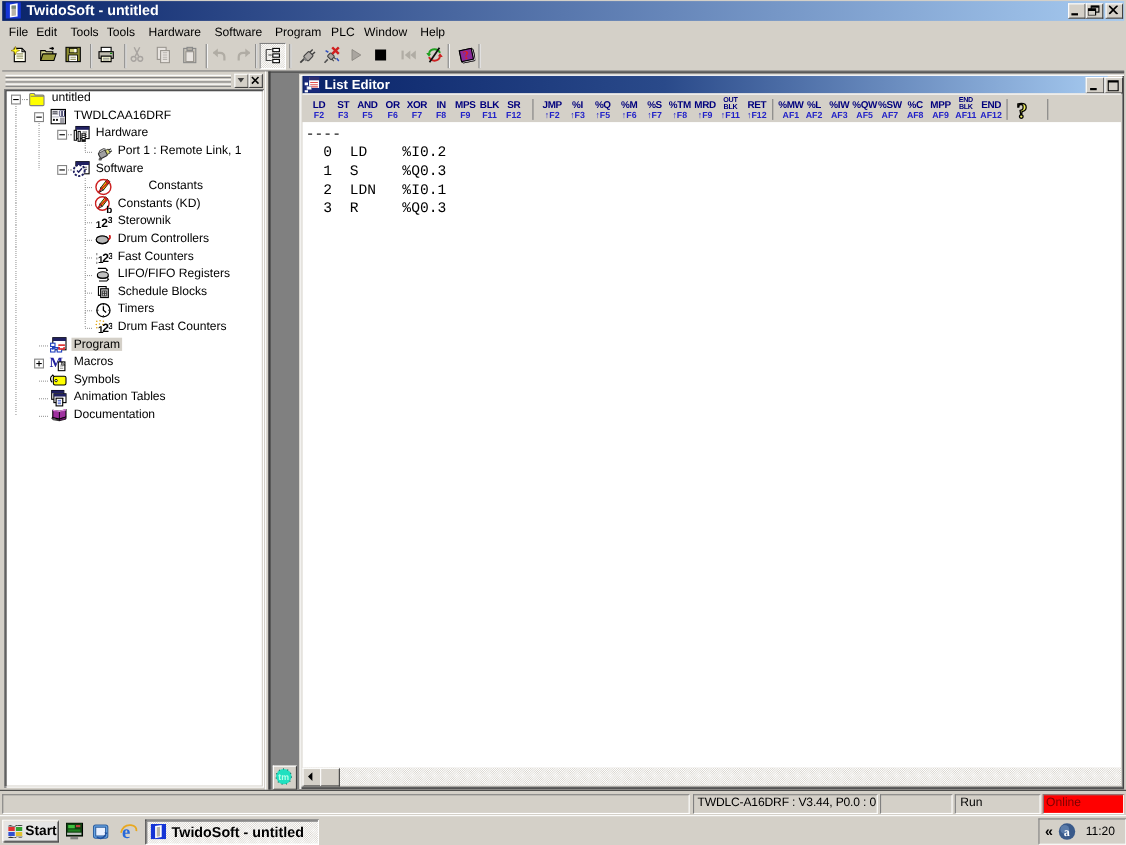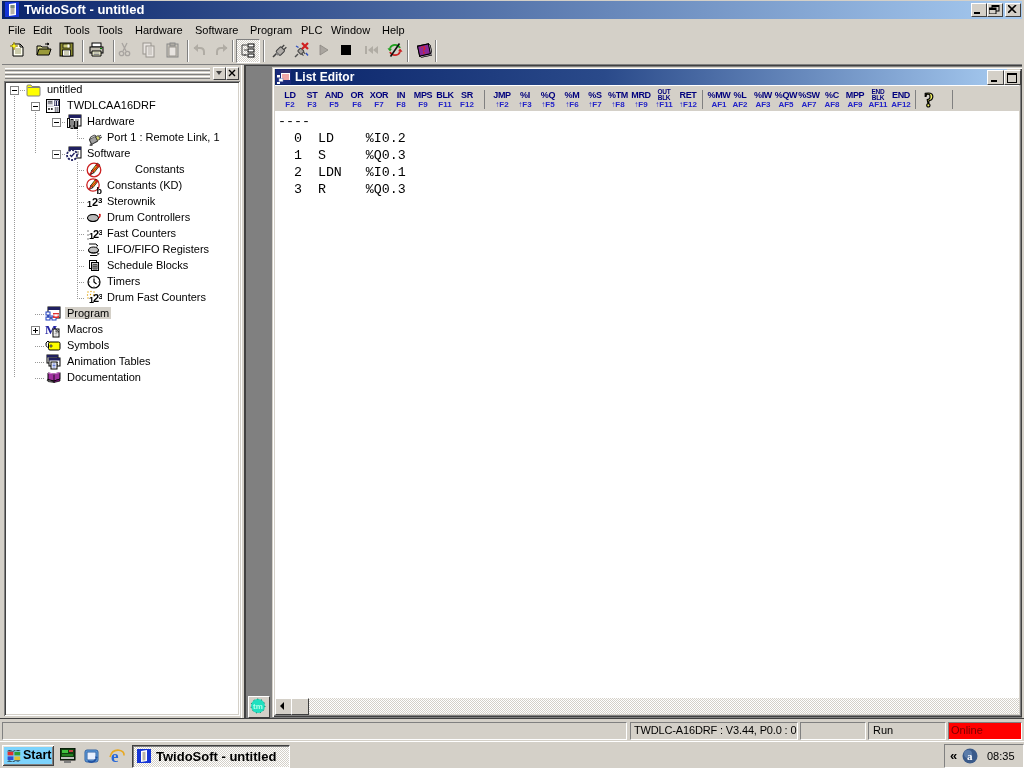--- a/index.html
+++ b/index.html
@@ -1,20 +1,20 @@
 <!DOCTYPE html>
 <html><head>
 <meta charset="utf-8">
 <style>
 html,body{margin:0;padding:0;}
 body{width:1024px;height:768px;overflow:hidden;background:#d4d0c8;font-family:"Liberation Sans",sans-serif;font-size:13px;color:#000;}
 #scr{position:absolute;top:0;left:0;width:1024px;height:768px;}
 .abs{position:absolute;}
 .raised{border-top:1px solid #fff;border-left:1px solid #fff;border-right:1px solid #404040;border-bottom:1px solid #404040;background:#d4d0c8;}
-.raised2{box-shadow:inset 1px 1px 0 #fff, inset -1px -1px 0 #404040, inset 2px 2px 0 #e8e4dc, inset -2px -2px 0 #808080;background:#7dd3fc;}
+.raised2{box-shadow:inset 1px 1px 0 #fff, inset -1px -1px 0 #404040, inset 2px 2px 0 #e8e4dc, inset -2px -2px 0 #808080;background:#e5e5e5;}
 .checker{background-color:#fff;background-image:linear-gradient(45deg,#d4d0c8 25%,transparent 25%,transparent 75%,#d4d0c8 75%),linear-gradient(45deg,#d4d0c8 25%,transparent 25%,transparent 75%,#d4d0c8 75%);background-size:2px 2px;background-position:0 0,1px 1px;}
 .vdot{background-image:repeating-linear-gradient(to bottom,#999 0 1px,transparent 1px 2px);width:1px;}
 .hdot{background-image:repeating-linear-gradient(to right,#999 0 1px,transparent 1px 2px);height:1px;}
 .tsep{position:absolute;width:1px;height:22px;background:#808080;border-right:1px solid #fff;top:2px;}
 .rlab{position:absolute;top:3px;white-space:nowrap;font-size:11px;}
 .ebox{position:absolute;width:7px;height:7px;background:#fff;border:1px solid #848484;}
 .ebox .h{position:absolute;left:1px;top:3px;width:5px;height:1px;background:#000;}
 .ebox .v{position:absolute;left:3px;top:1px;width:1px;height:5px;background:#000;}
 svg{position:absolute;}
 .lebtn{position:absolute;top:91px;width:30px;text-align:center;color:#00007d;font-weight:bold;font-size:9px;letter-spacing:-0.3px;line-height:9px;}
@@ -536,16 +536,16 @@
         </svg>
   <span class="abs" style="left:23px;top:3px;font-weight:bold;font-size:13px;white-space:nowrap;">TwidoSoft - untitled</span>
  </div>
  <div class="abs" style="left:944px;top:2px;width:78px;height:22px;border-top:1px solid #808080;border-left:1px solid #808080;border-bottom:1px solid #fff;border-right:1px solid #fff;">
   <span class="abs" style="left:5px;top:3px;font-weight:bold;font-size:13px;">«</span>
   <svg style="left:17px;top:3px;" width="16" height="16">
           <circle cx="8" cy="8" r="7.5" fill="#3a5a8a"></circle>
           <circle cx="6" cy="6" r="4" fill="#6a8ab8" opacity="0.7"></circle>
           <text x="5" y="12" font-size="11" font-weight="bold" fill="#fff" font-family="Liberation Serif">a</text>
         </svg>
-  <span class="abs" style="left:42px;top:5px;font-size:11px;">08:35</span>
+  <span class="abs" style="left:42px;top:5px;font-size:11px;">11:20</span>
  </div>
 </div>
 </div>
 
 </body></html>

